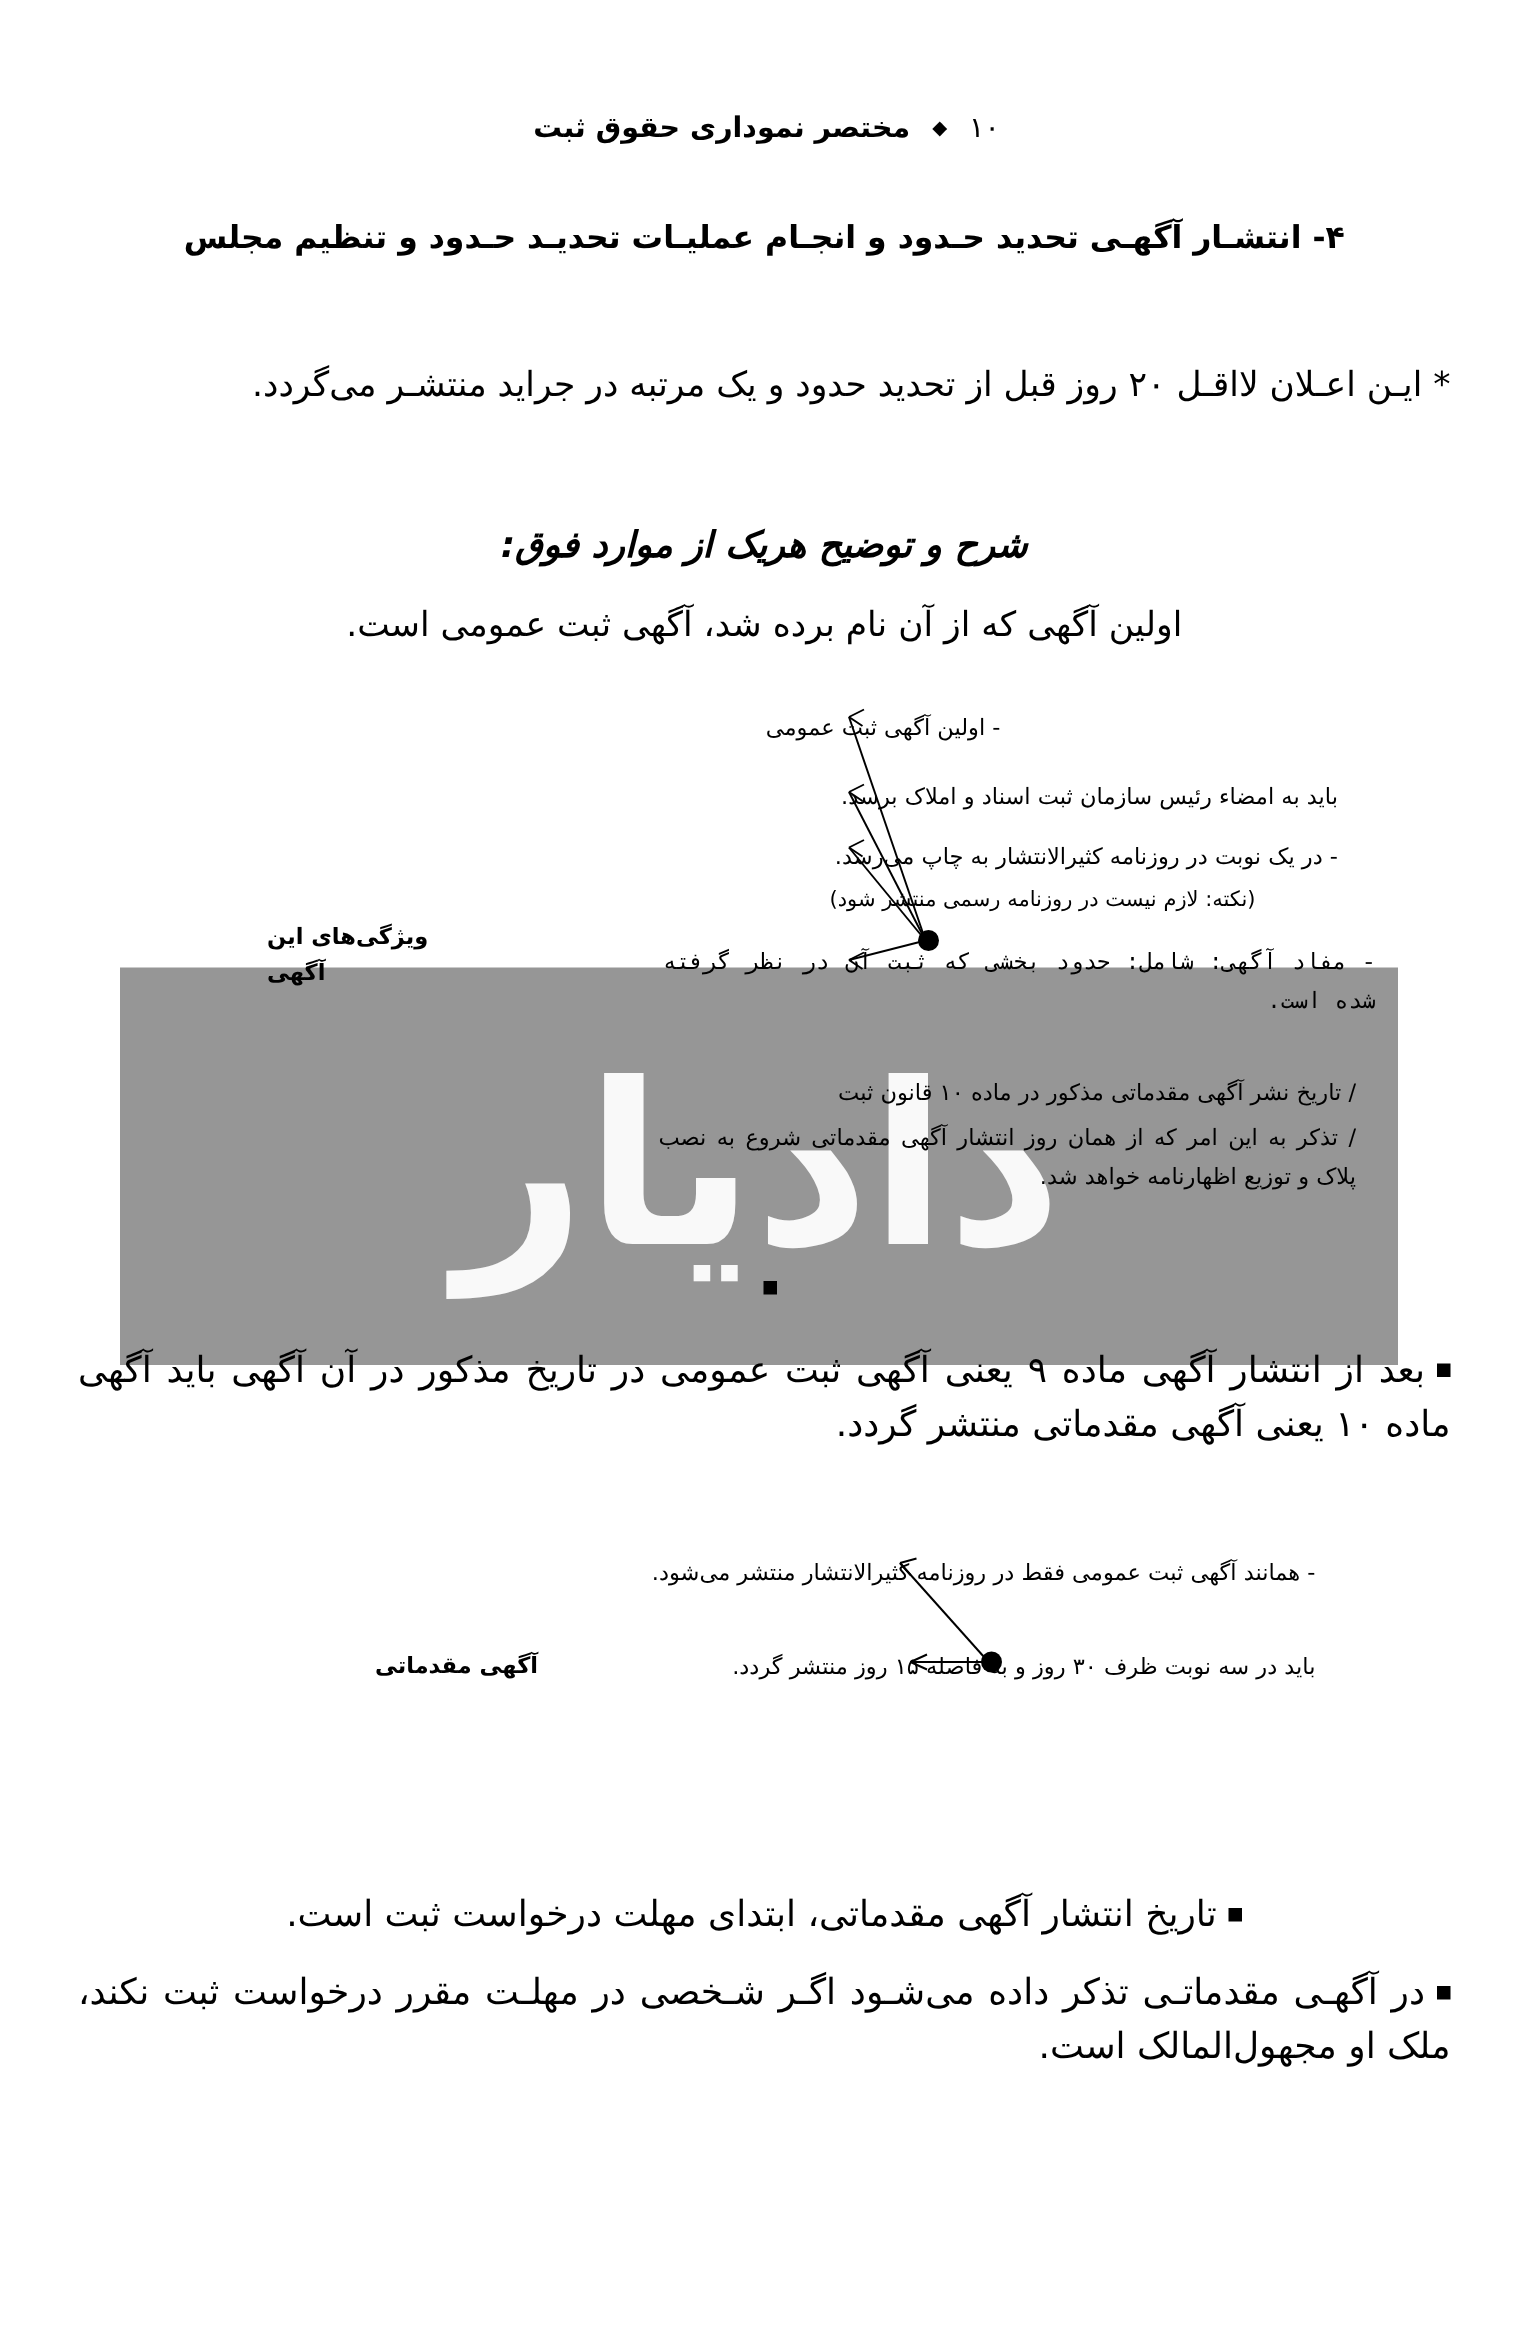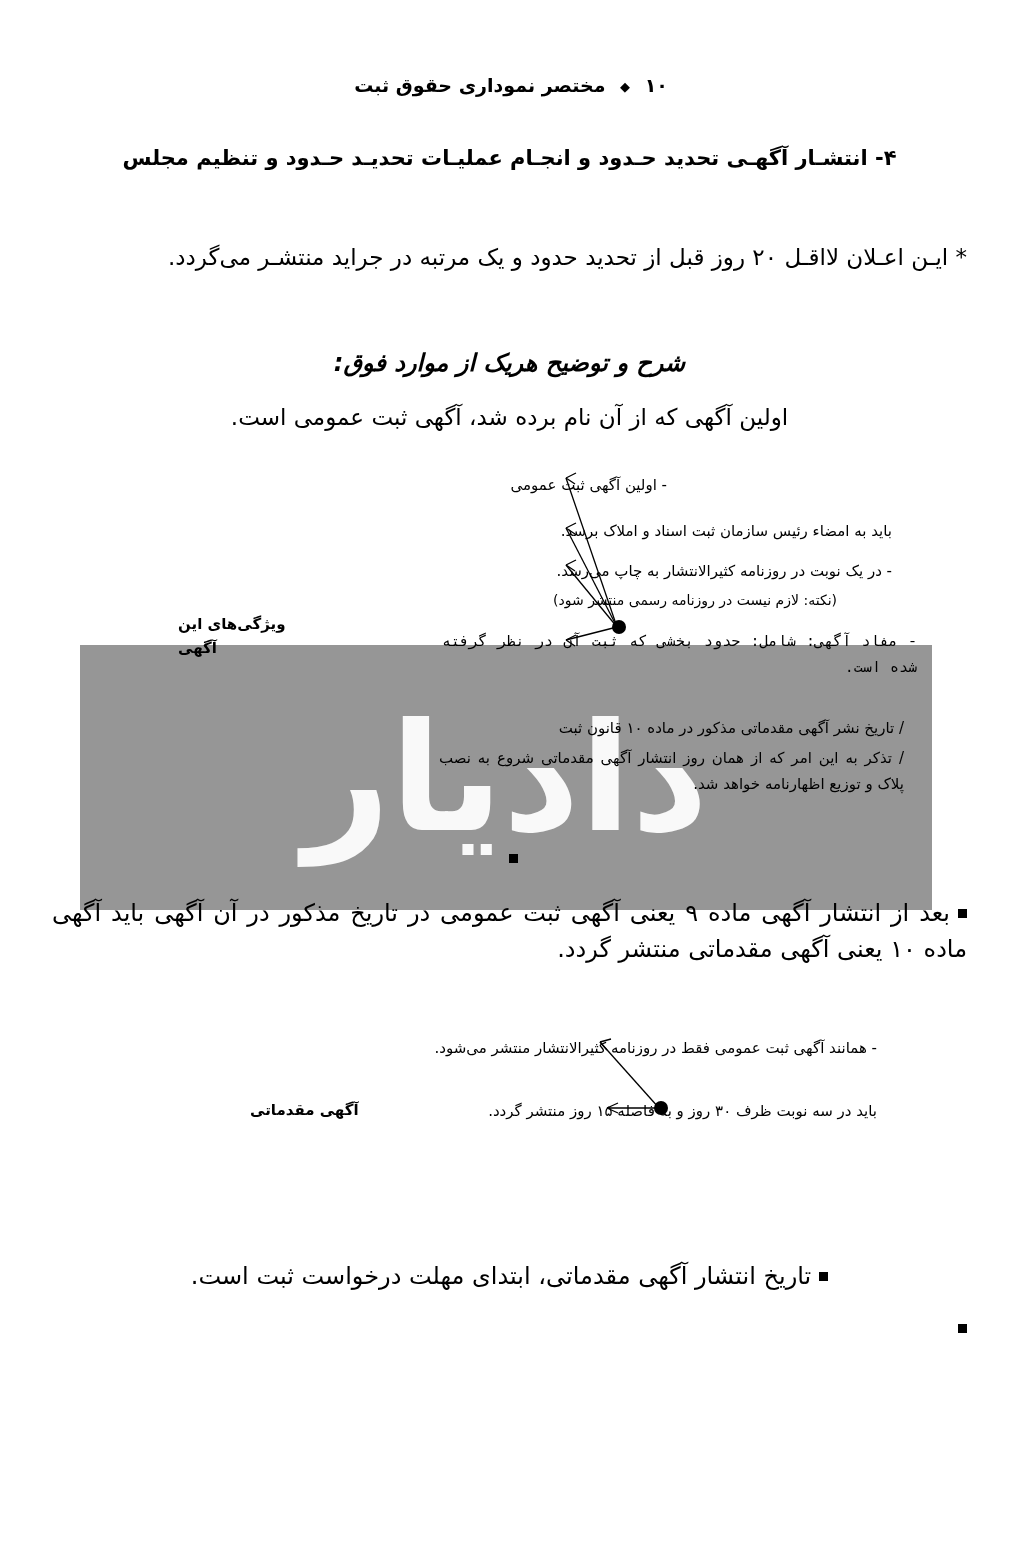--- a/index.html
+++ b/index.html
@@ -58,21 +58,21 @@
     font-size: 19px;
     font-weight: bold;
     color: #000;
     letter-spacing: 0px;
   }
   .header .diamond {
     font-size: 13px;
     vertical-align: middle;
     margin: 0 8px;
   }
-  .header .pageno { font-weight: bold; }
+  .header .pageno { font-weight: normal; }
 
   
   .blk {
     position: absolute;
     box-sizing: border-box;
   }
   .h-title {
     font-size: 21px;
     font-weight: bold;
     line-height: 1.55;
@@ -205,17 +205,17 @@
         <path d="M607 1108 l11 -5 M607 1108 l11 5"></path>
       </g>
       <circle cx="661" cy="1108" r="7" fill="#000"></circle>
     </svg>
 
     <div class="blk bullet-line" style="top:1258px; right:55px; width:915px; text-align:center;">
       <span class="sq"></span><span>تاریخ انتشار آگهی مقدماتی، ابتدای مهلت درخواست ثبت است.</span>
     </div>
 
     <div class="blk bullet-line" style="top:1310px; right:55px; width:915px;">
-      <span class="sq"></span>
+      <span class="sq"></span><span>در آگهـی مقدماتـی تذکر داده می‌شـود اگـر شـخصی در مهلـت مقرر درخواست ثبت نکند، ملک او مجهول‌المالک است.</span>
     </div>
 
   </div>
 </div>
 
 </body></html>

